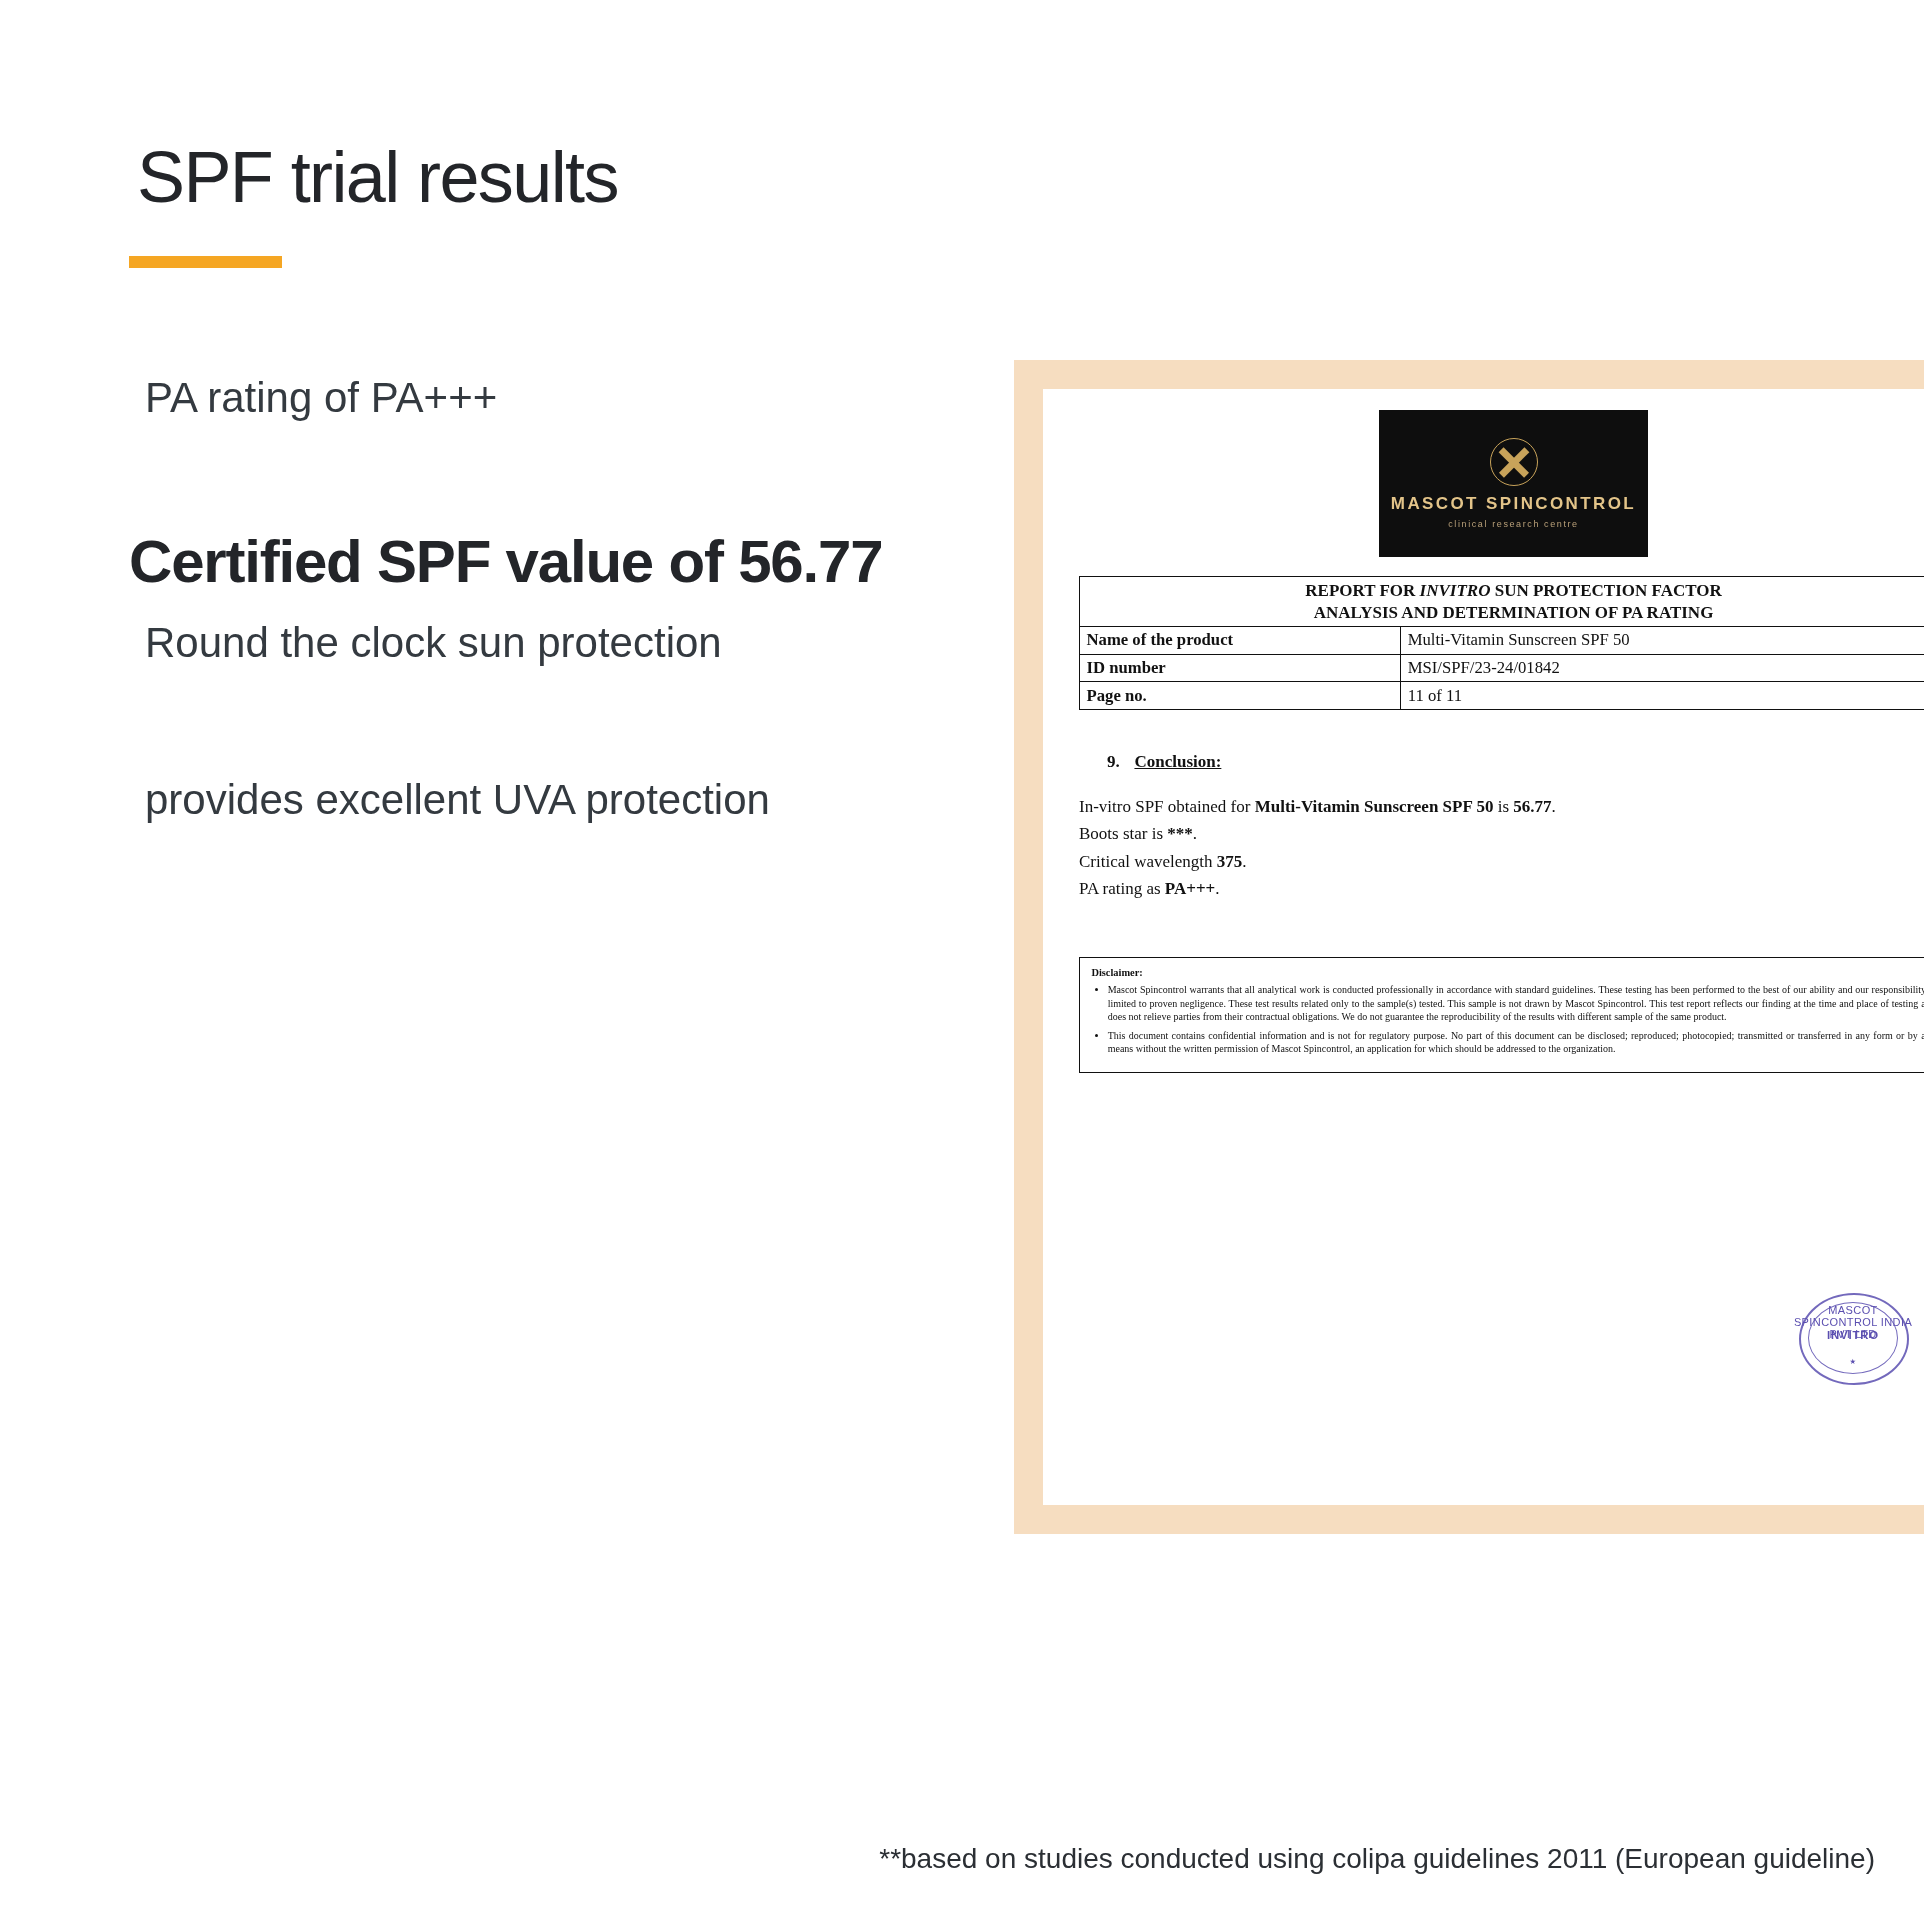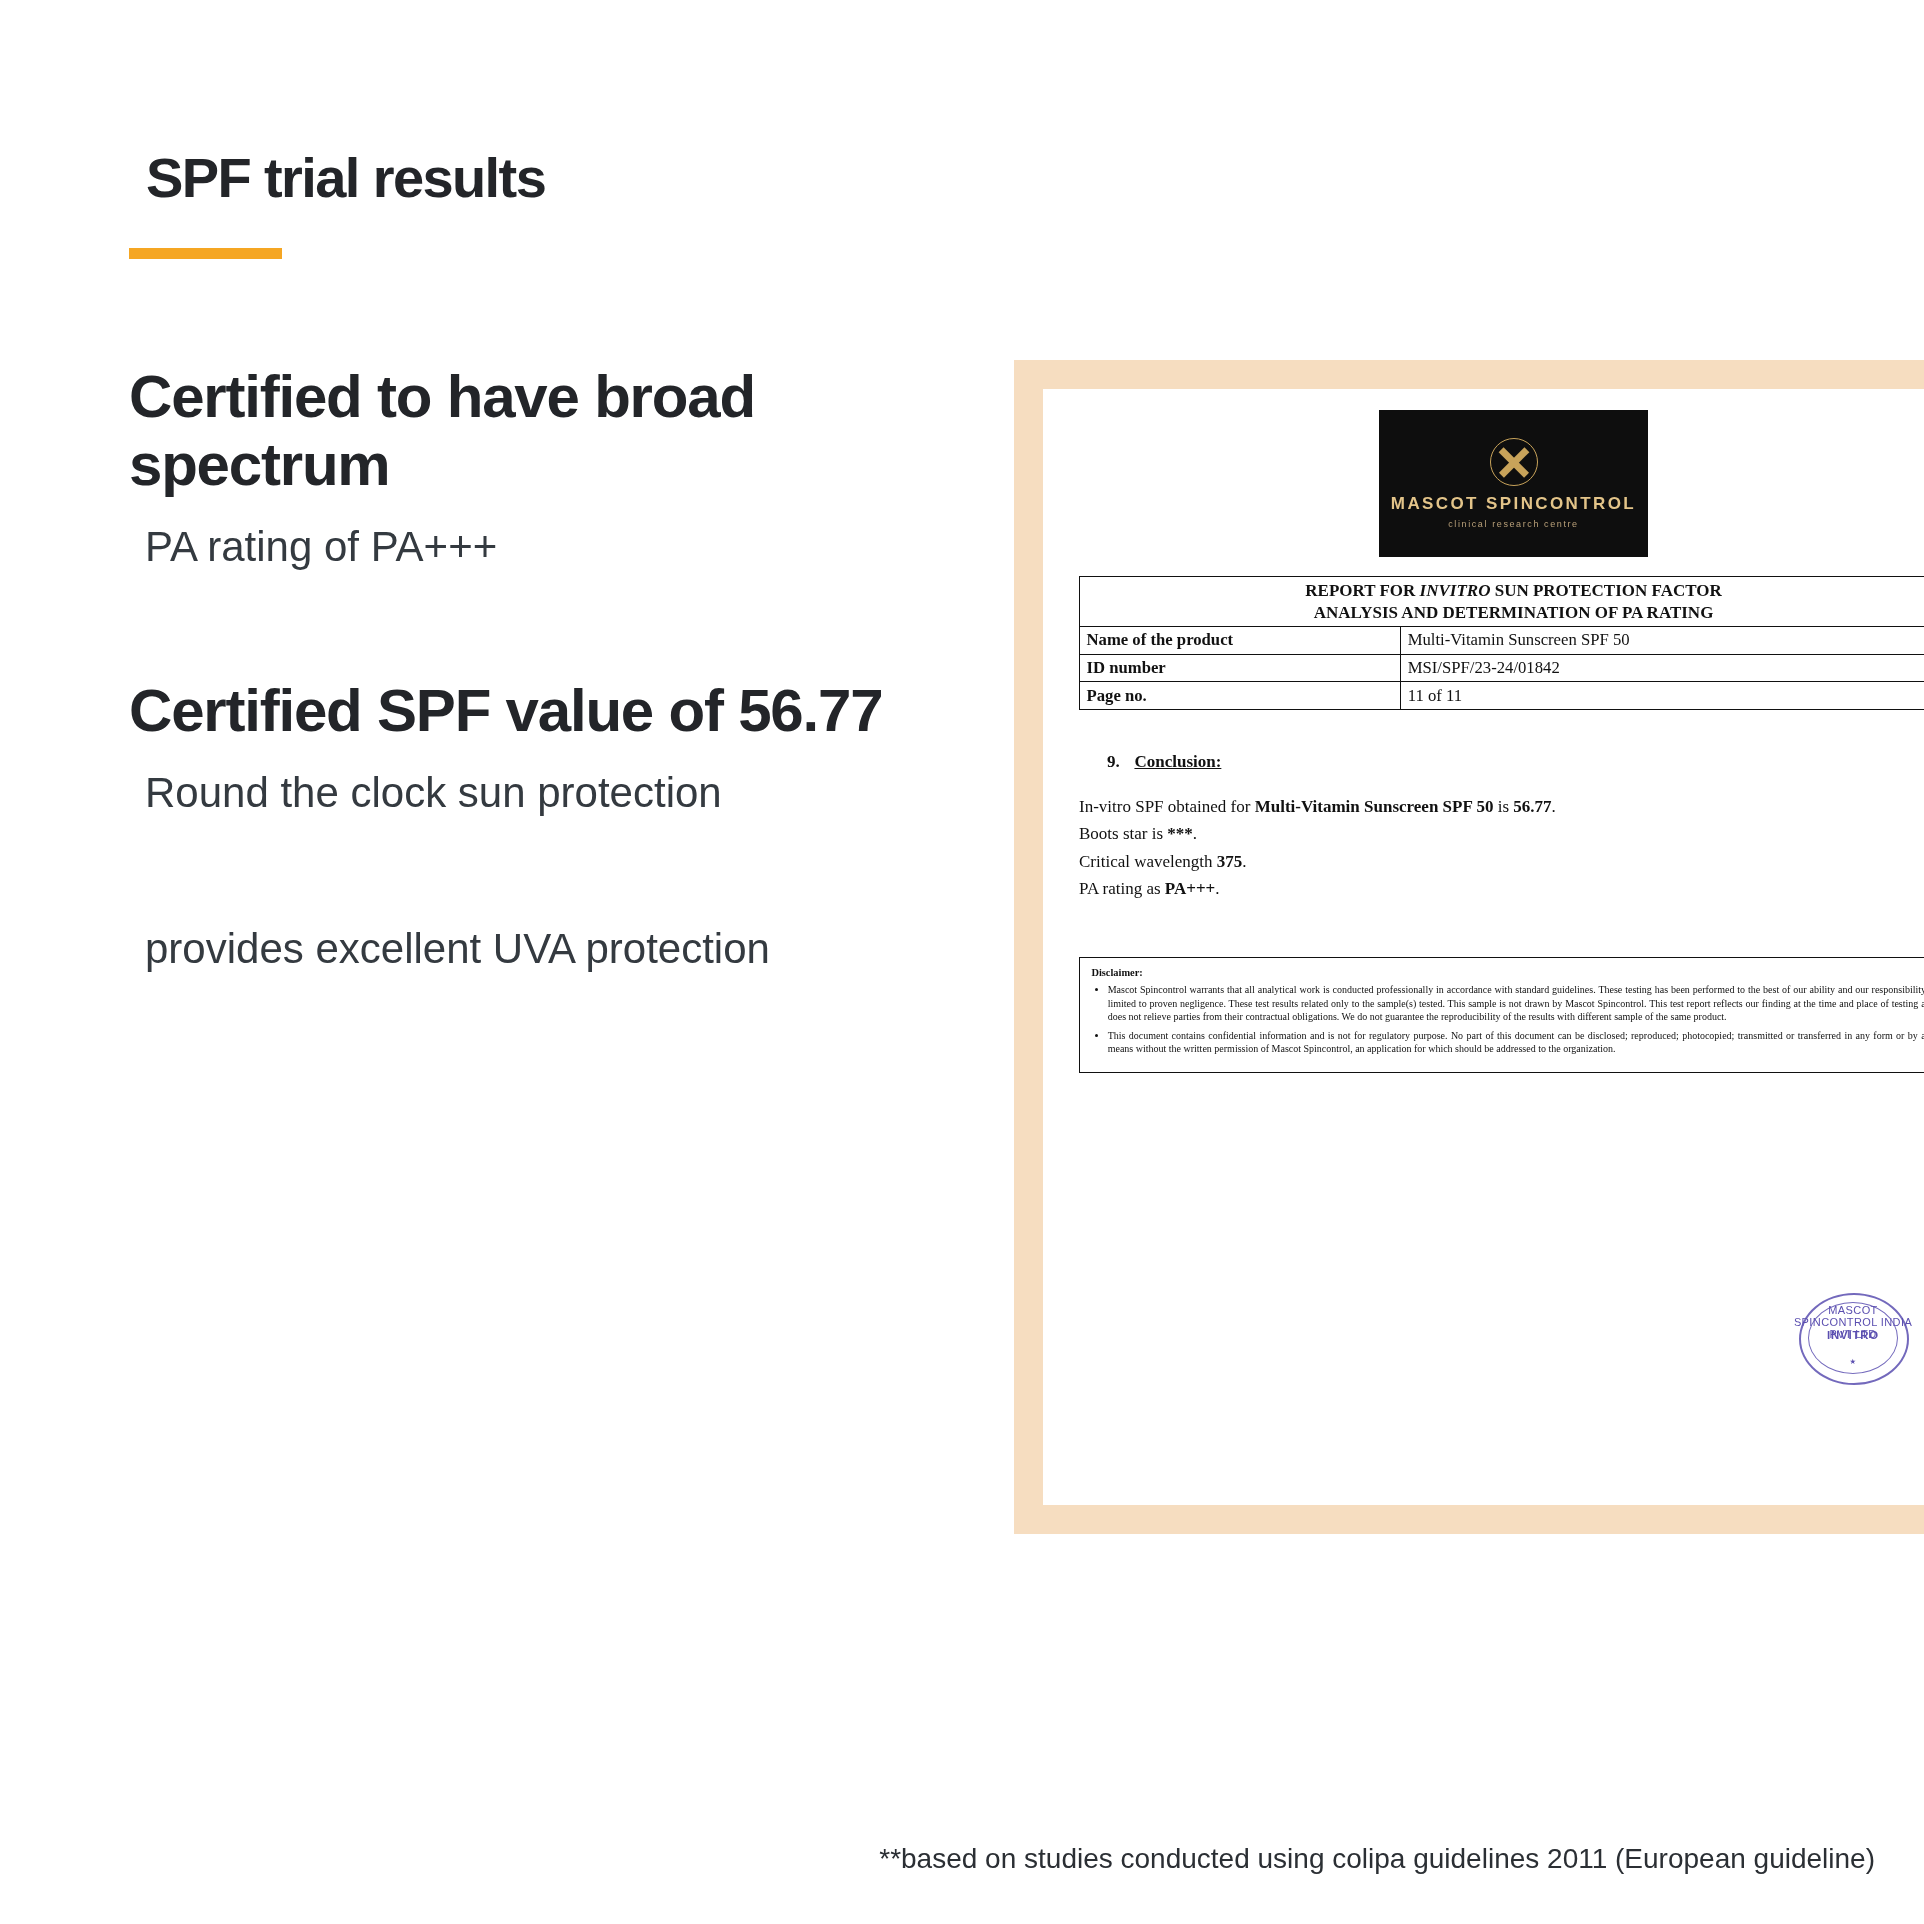--- a/index.html
+++ b/index.html
@@ -17,26 +17,26 @@
   }
 
   
   .left-col {
     position: absolute;
     left: 129px;
     top: 130px;
     width: 879px;
   }
   .page-title {
-    font-size: 56px;
-    font-weight: 700;
+    font-size: 72px;
+    font-weight: 400;
     letter-spacing: -1.6px;
     color: #232529;
     line-height: 1.1;
-    margin: 17px;
+    margin: 8px;
   }
   .title-rule {
     width: 153px;
     height: 11.4px;
     background: #f5a623;
     margin-top: 39px;
   }
 
   .block {
     margin-top: 104px;
@@ -240,21 +240,20 @@
 </style>
 </head>
 <body>
 
 <div class="left-col">
 
   <h1 class="page-title">SPF trial results</h1>
   <div class="title-rule"></div>
 
   <div class="block">
-    <h2 class="block-head">Certified to have broad spectrum</h2>
     <p class="block-sub">PA rating of PA+++</p>
   </div>
 
   <div class="block">
     <h2 class="block-head">Certified SPF value of 56.77</h2>
     <p class="block-sub">Round the clock sun protection</p>
   </div>
 
   <div class="block">
     <p class="block-sub">provides excellent UVA protection</p>

